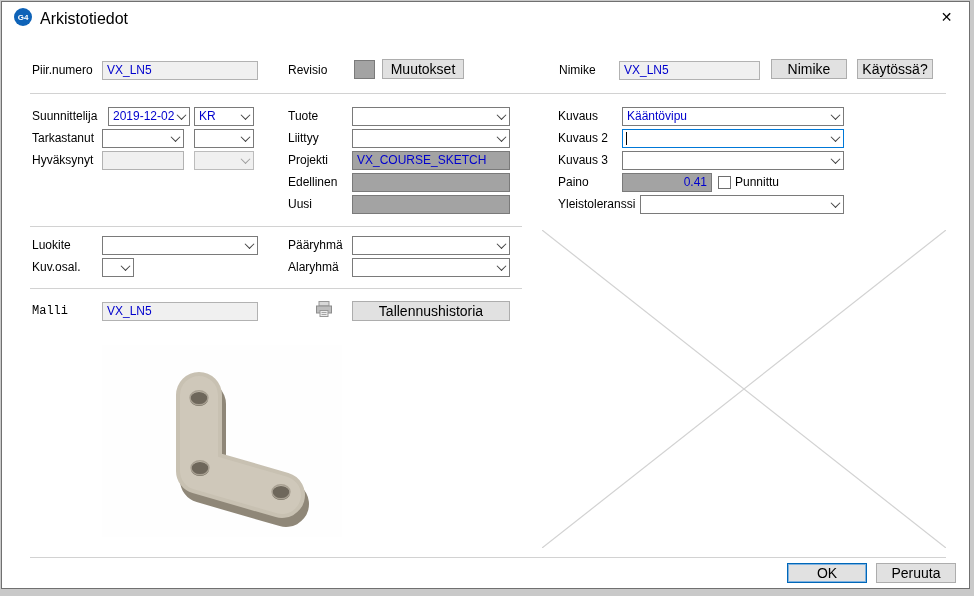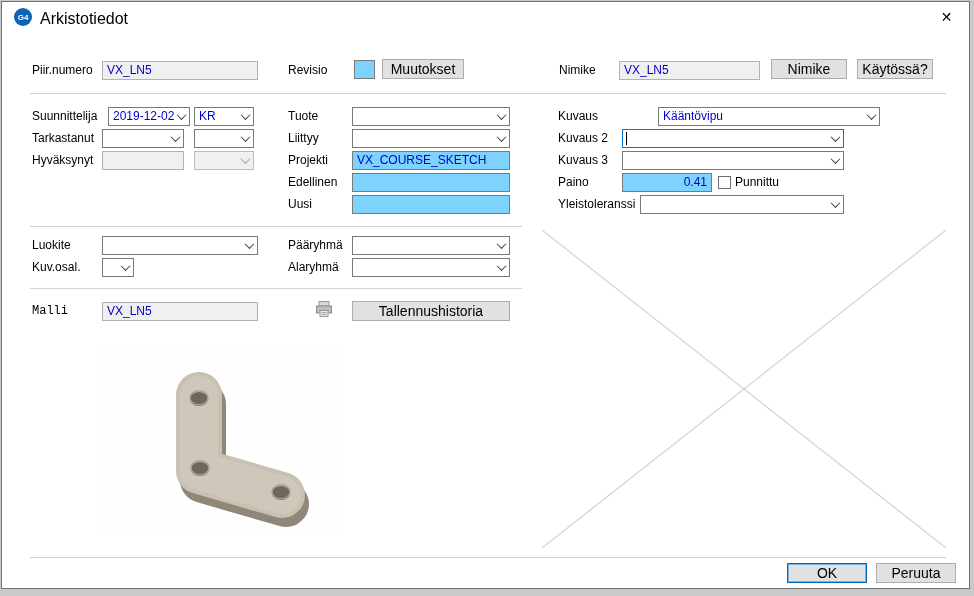--- a/index.html
+++ b/index.html
@@ -20,21 +20,21 @@
     display:flex;align-items:center;justify-content:center;
   }
   .title-text{position:absolute;left:38px;top:8px;font-size:16px;}
   .close-btn{
     position:absolute;right:0;top:0;width:45px;height:29px;
     display:flex;align-items:center;justify-content:center;font-size:14px;color:#000;
   }
   .label{height:19px;line-height:19px;white-space:nowrap;}
   .field{
     box-sizing:border-box;height:19px;line-height:17px;
-    border:1px solid #7a7a7a;background:#7dd3fc;color:#0000cd;
+    border:1px solid #7a7a7a;background:#a3a3a3;color:#0000cd;
     padding:0 4px;overflow:hidden;white-space:nowrap;
   }
   .field.readonly{background:#f0f0f0;border-color:#b2b2b2;}
   .field.right{text-align:right;}
   .combo{
     box-sizing:border-box;height:19px;border:1px solid #7a7a7a;background:#fff;
     display:flex;align-items:center;overflow:hidden;
   }
   .combo .txt{flex:1;padding:0 4px;color:#0000cd;line-height:17px;white-space:nowrap;overflow:hidden;}
   .combo .arrow{width:15px;height:100%;display:flex;align-items:center;justify-content:center;flex:none;}
@@ -132,21 +132,21 @@
   <div class="label abs" style="left:286px;top:149px;">Projekti</div>
   <div class="field abs" style="left:350px;top:149px;width:158px;">VX_COURSE_SKETCH</div>
 
   <div class="label abs" style="left:286px;top:171px;">Edellinen</div>
   <div class="field abs" style="left:350px;top:171px;width:158px;"></div>
 
   <div class="label abs" style="left:286px;top:193px;">Uusi</div>
   <div class="field abs" style="left:350px;top:193px;width:158px;"></div>
 
   <div class="label abs" style="left:556px;top:105px;">Kuvaus</div>
-  <div class="combo abs" style="left:620px;top:105px;width:222px;margin-left:36px;">
+  <div class="combo abs" style="left:620px;top:105px;width:222px;">
     <span class="txt">Kääntövipu</span>
     <span class="arrow">
         <span class="chev"></span>
       </span>
   </div>
 
   <div class="label abs" style="left:556px;top:127px;">Kuvaus 2</div>
   <div class="combo focused abs" style="left:620px;top:127px;width:222px;">
     <span class="caret"></span>
     <span class="txt"></span>

